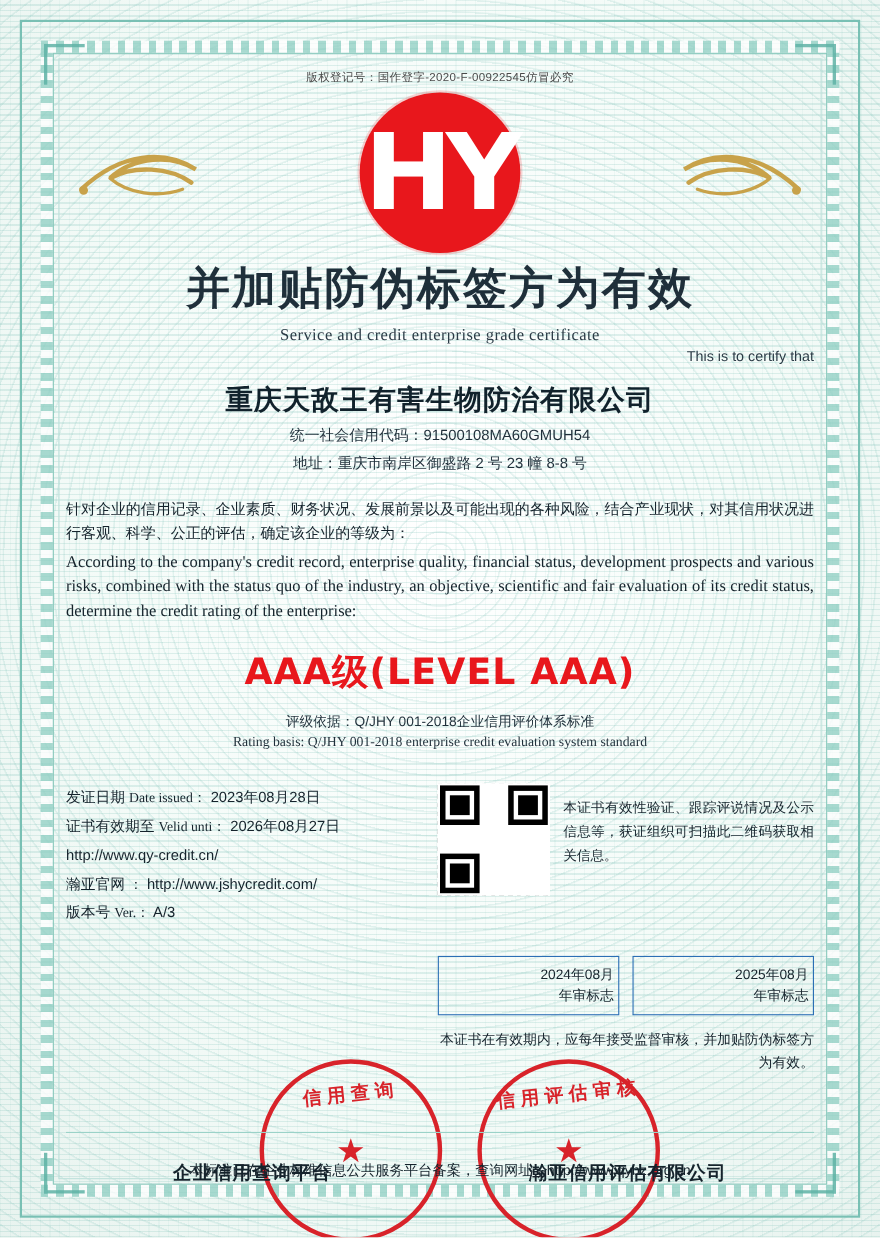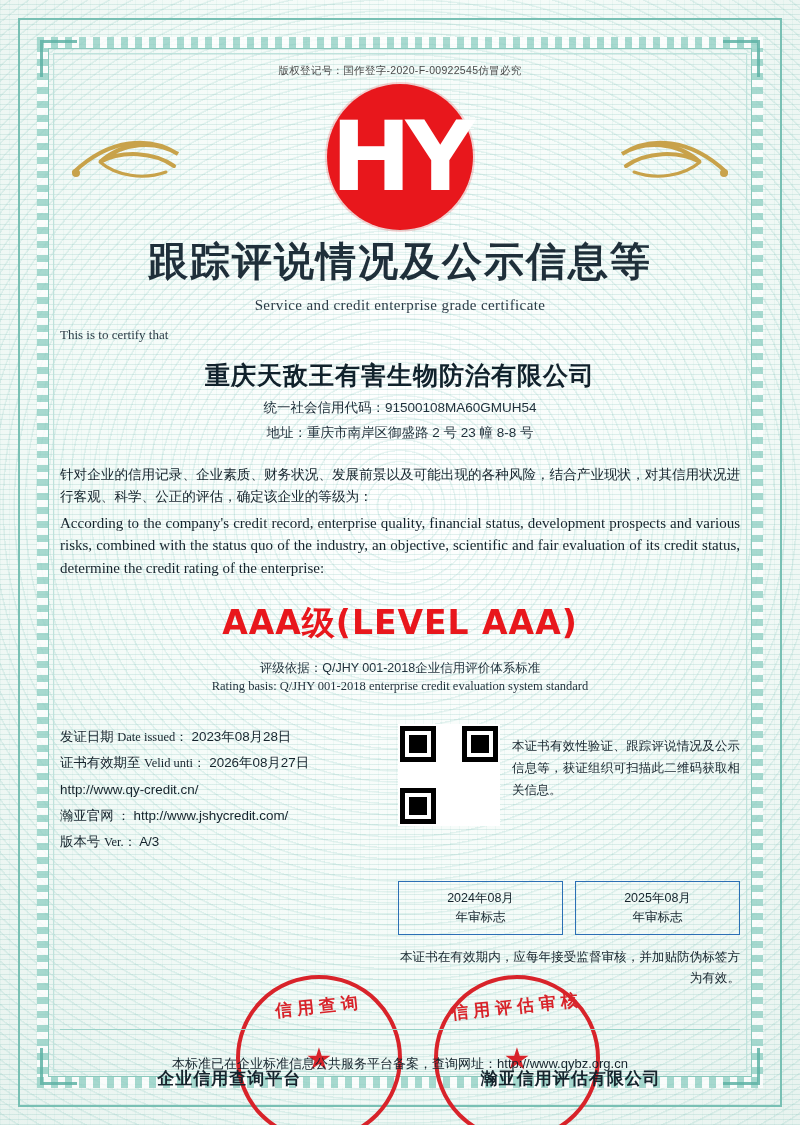--- a/index.html
+++ b/index.html
@@ -92,21 +92,21 @@
   h1.title{
     text-align:center;font-size:40px;color:#1f2f3a;margin:4px 0 0;
     font-weight:bold;letter-spacing:2px;
     font-family:"DejaVu Sans","Liberation Sans",sans-serif;
   }
   .title-en{
     text-align:center;font-size:15px;color:#2b3b46;margin-top:8px;
     font-family:"Liberation Serif",serif;letter-spacing:.4px;
   }
   .certify-cn{text-align:center;font-size:17px;color:#1f2f3a;margin-top:18px;}
-  .certify-en{text-align:left;font-size:13px;color:#2b3b46;margin-top:13px;font-family:Liberation Serif, serif;}
+  .certify-en{text-align:right;font-size:13px;color:#2b3b46;margin-top:2px;font-family:Liberation Sans, sans-serif;}
 
   .company{
     text-align:center;font-size:25px;font-weight:bold;color:#11222c;margin-top:16px;
     letter-spacing:1px;font-family:"DejaVu Sans","Liberation Sans",sans-serif;
   }
   .code,.addr{text-align:center;font-size:13.5px;color:#1f2f3a;margin-top:7px;}
 
   .para{
     margin-top:22px;font-size:13.6px;color:#15232c;line-height:1.65;text-align:justify;
   }
@@ -142,21 +142,21 @@
   }
   .qr .finder{position:absolute;width:26px;height:26px;border:5px solid #000;background:#fff;z-index:2;}
   .qr .finder i{position:absolute;inset:4px;background:#000;display:block;}
   .qr .f1{left:2px;top:2px;}
   .qr .f2{right:2px;top:2px;}
   .qr .f3{left:2px;bottom:2px;}
   .qr-note{font-size:12.4px;color:#15232c;line-height:1.75;text-align:justify;}
 
   .stamps-row{display:flex;gap:12px;margin-top:14px;}
   .stamp-box{
-    flex:1;border:1px solid #2b6fb5;padding:7px 4px;text-align:center;
+    flex:1;border:1px solid #2b6fb5;padding:7px 4px;text-align:right;
     font-size:12.5px;color:#15232c;line-height:1.5;
   }
   .valid-note{margin-top:12px;font-size:12.6px;color:#15232c;text-align:right;line-height:1.7;}
 
   
   .seals{position:relative;height:150px;margin-top:4px;}
   .seal{
     position:absolute;width:158px;height:158px;border-radius:50%;
     border:4px solid #d8232a;top:-18px;
   }
@@ -212,21 +212,21 @@
       <svg class="flourish right" viewBox="0 0 214 58">
         <path d="M4 40 C40 6, 80 4, 108 22 C86 8, 52 10, 30 30 C52 18, 84 20, 104 34" fill="none" stroke="#c8a24a" stroke-width="4" stroke-linecap="round"></path>
         <path d="M30 30 C46 44, 74 48, 96 40" fill="none" stroke="#c8a24a" stroke-width="3" stroke-linecap="round"></path>
         <circle cx="6" cy="41" r="4" fill="#c8a24a"></circle>
       </svg>
       <div class="logo-circle">
         <div class="logo-h">HY</div>
       </div>
     </div>
 
-    <h1 class="title">跟踪评说情况及公示信息等</h1>
+    <h1 class="title">并加贴防伪标签方为有效</h1>
     <div class="title-en">Service and credit enterprise grade certificate</div>
 
     <div class="certify-en">This is to certify that</div>
 
     <div class="company">重庆天敌王有害生物防治有限公司</div>
     <div class="code">统一社会信用代码：91500108MA60GMUH54</div>
     <div class="addr">地址：重庆市南岸区御盛路 2 号 23 幢 8-8 号</div>
 
     <div class="para">
       <span>针对企业的信用记录、企业素质、财务状况、发展前景以及可能出现的各种风险，结合产业现状，对其信用状况进行客观、科学、公正的评估，确定该企业的等级为：</span>

